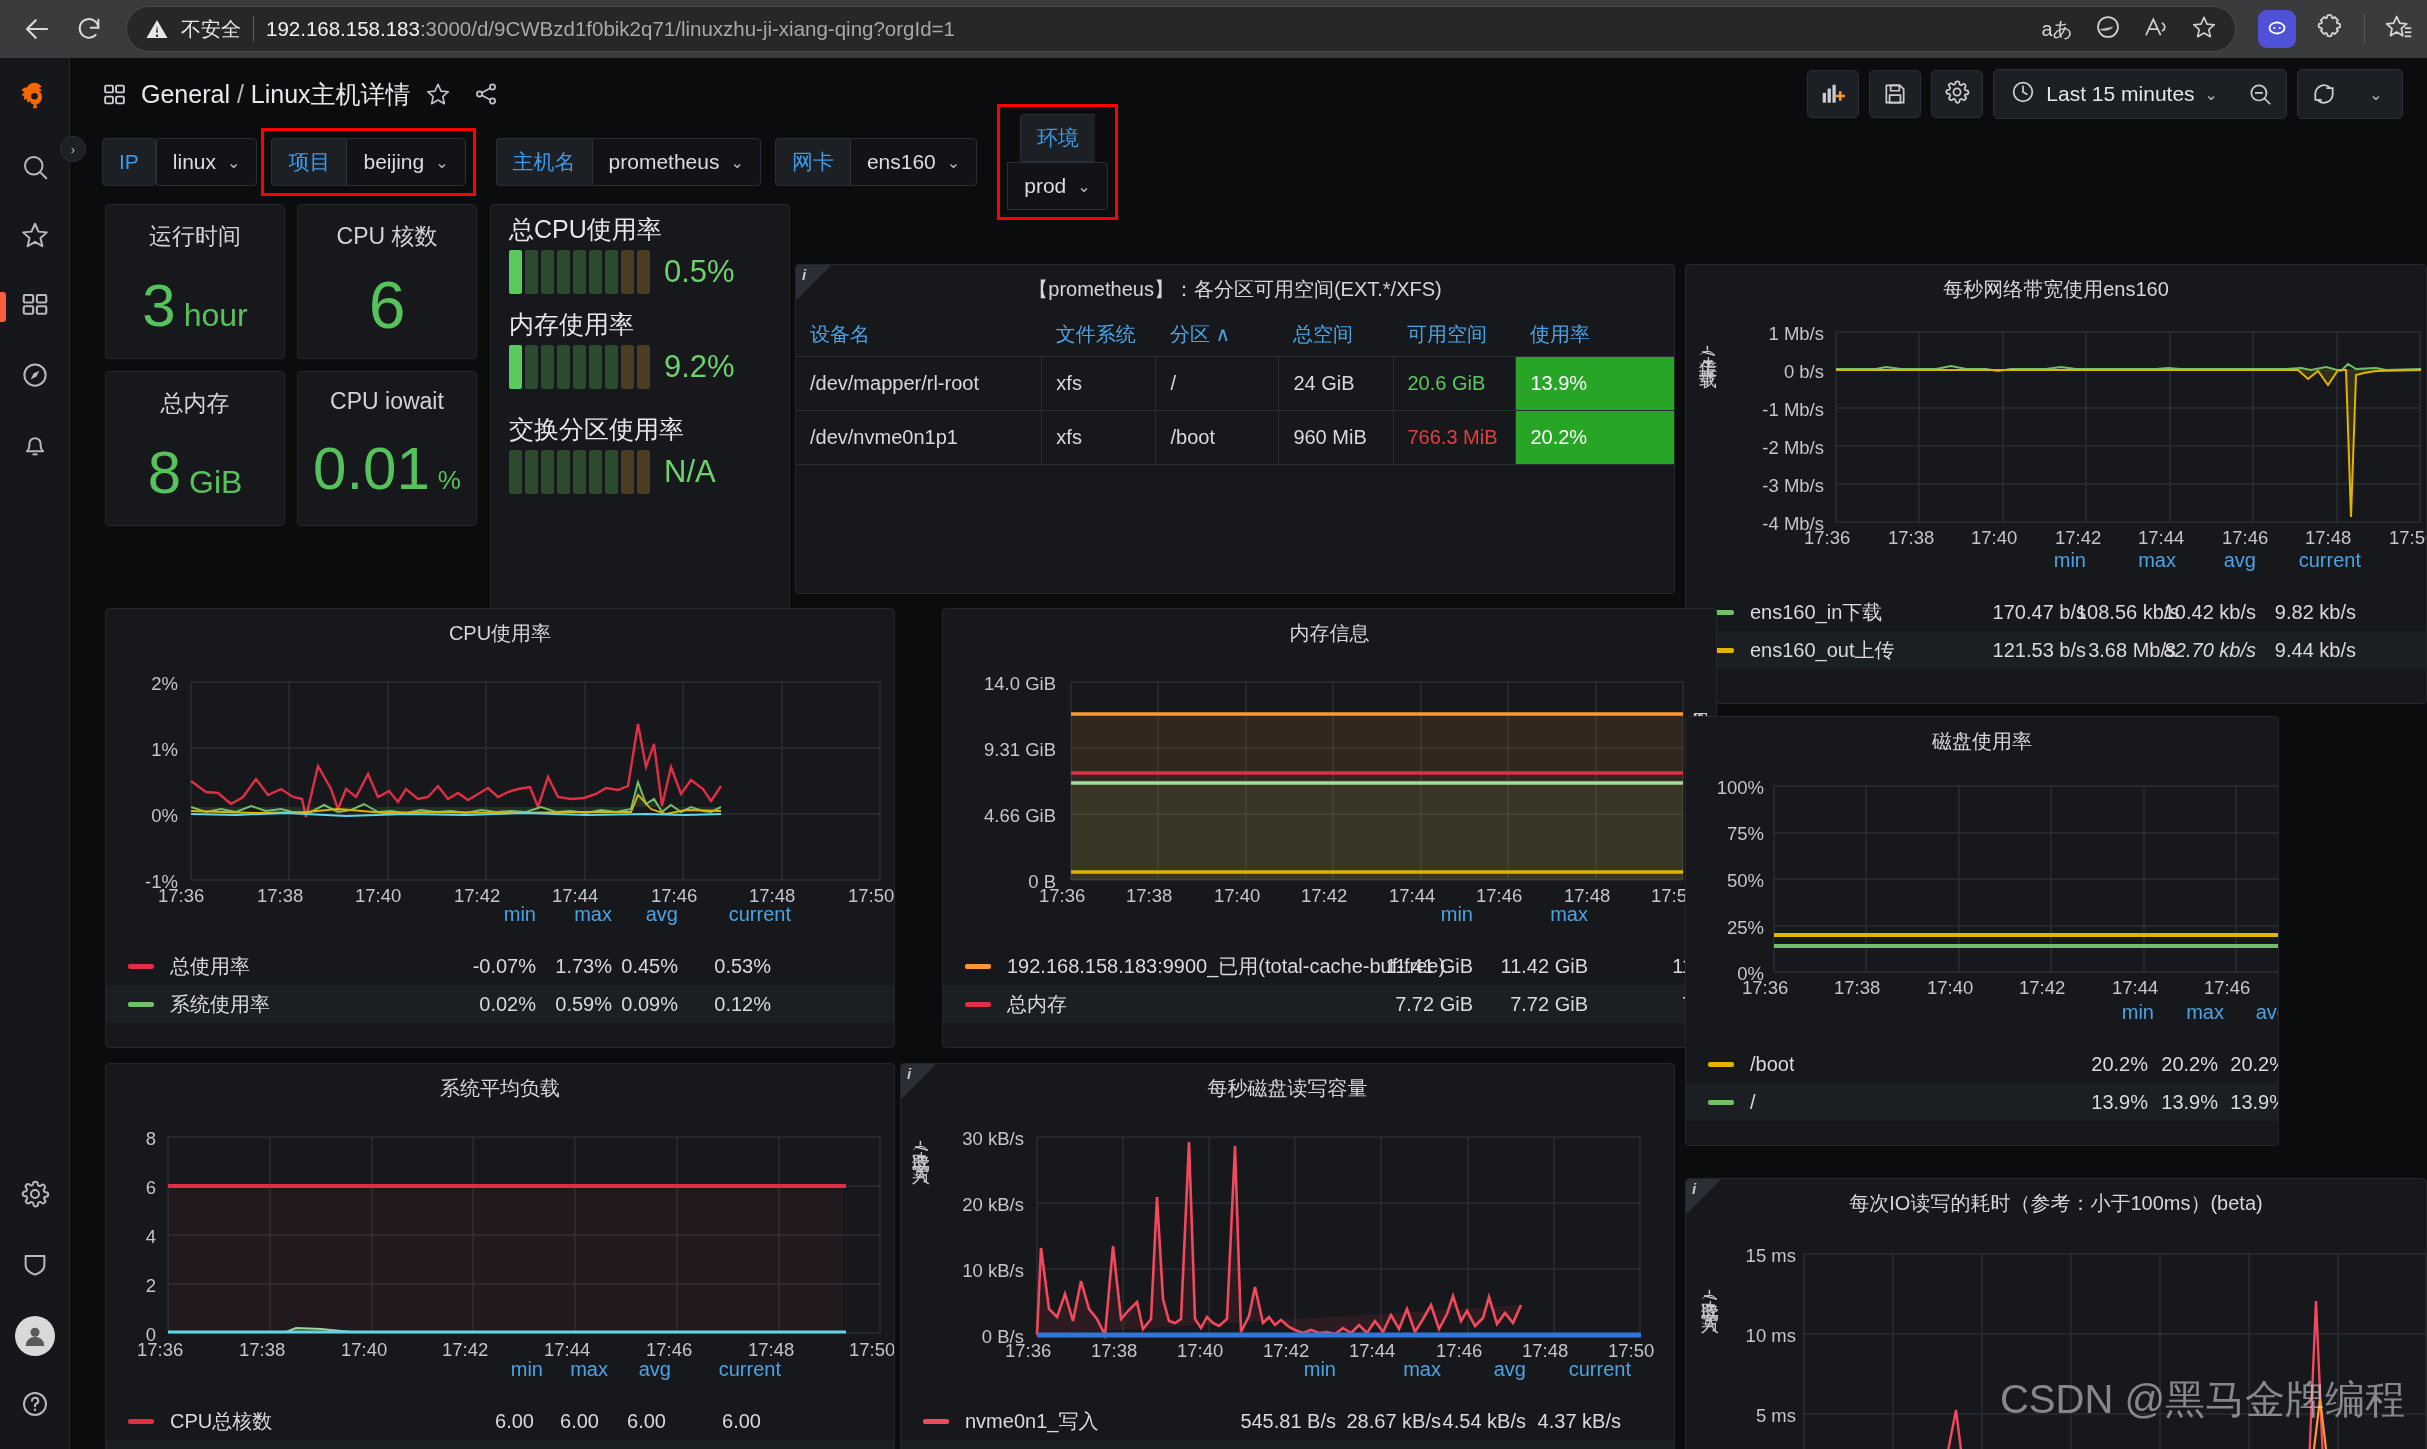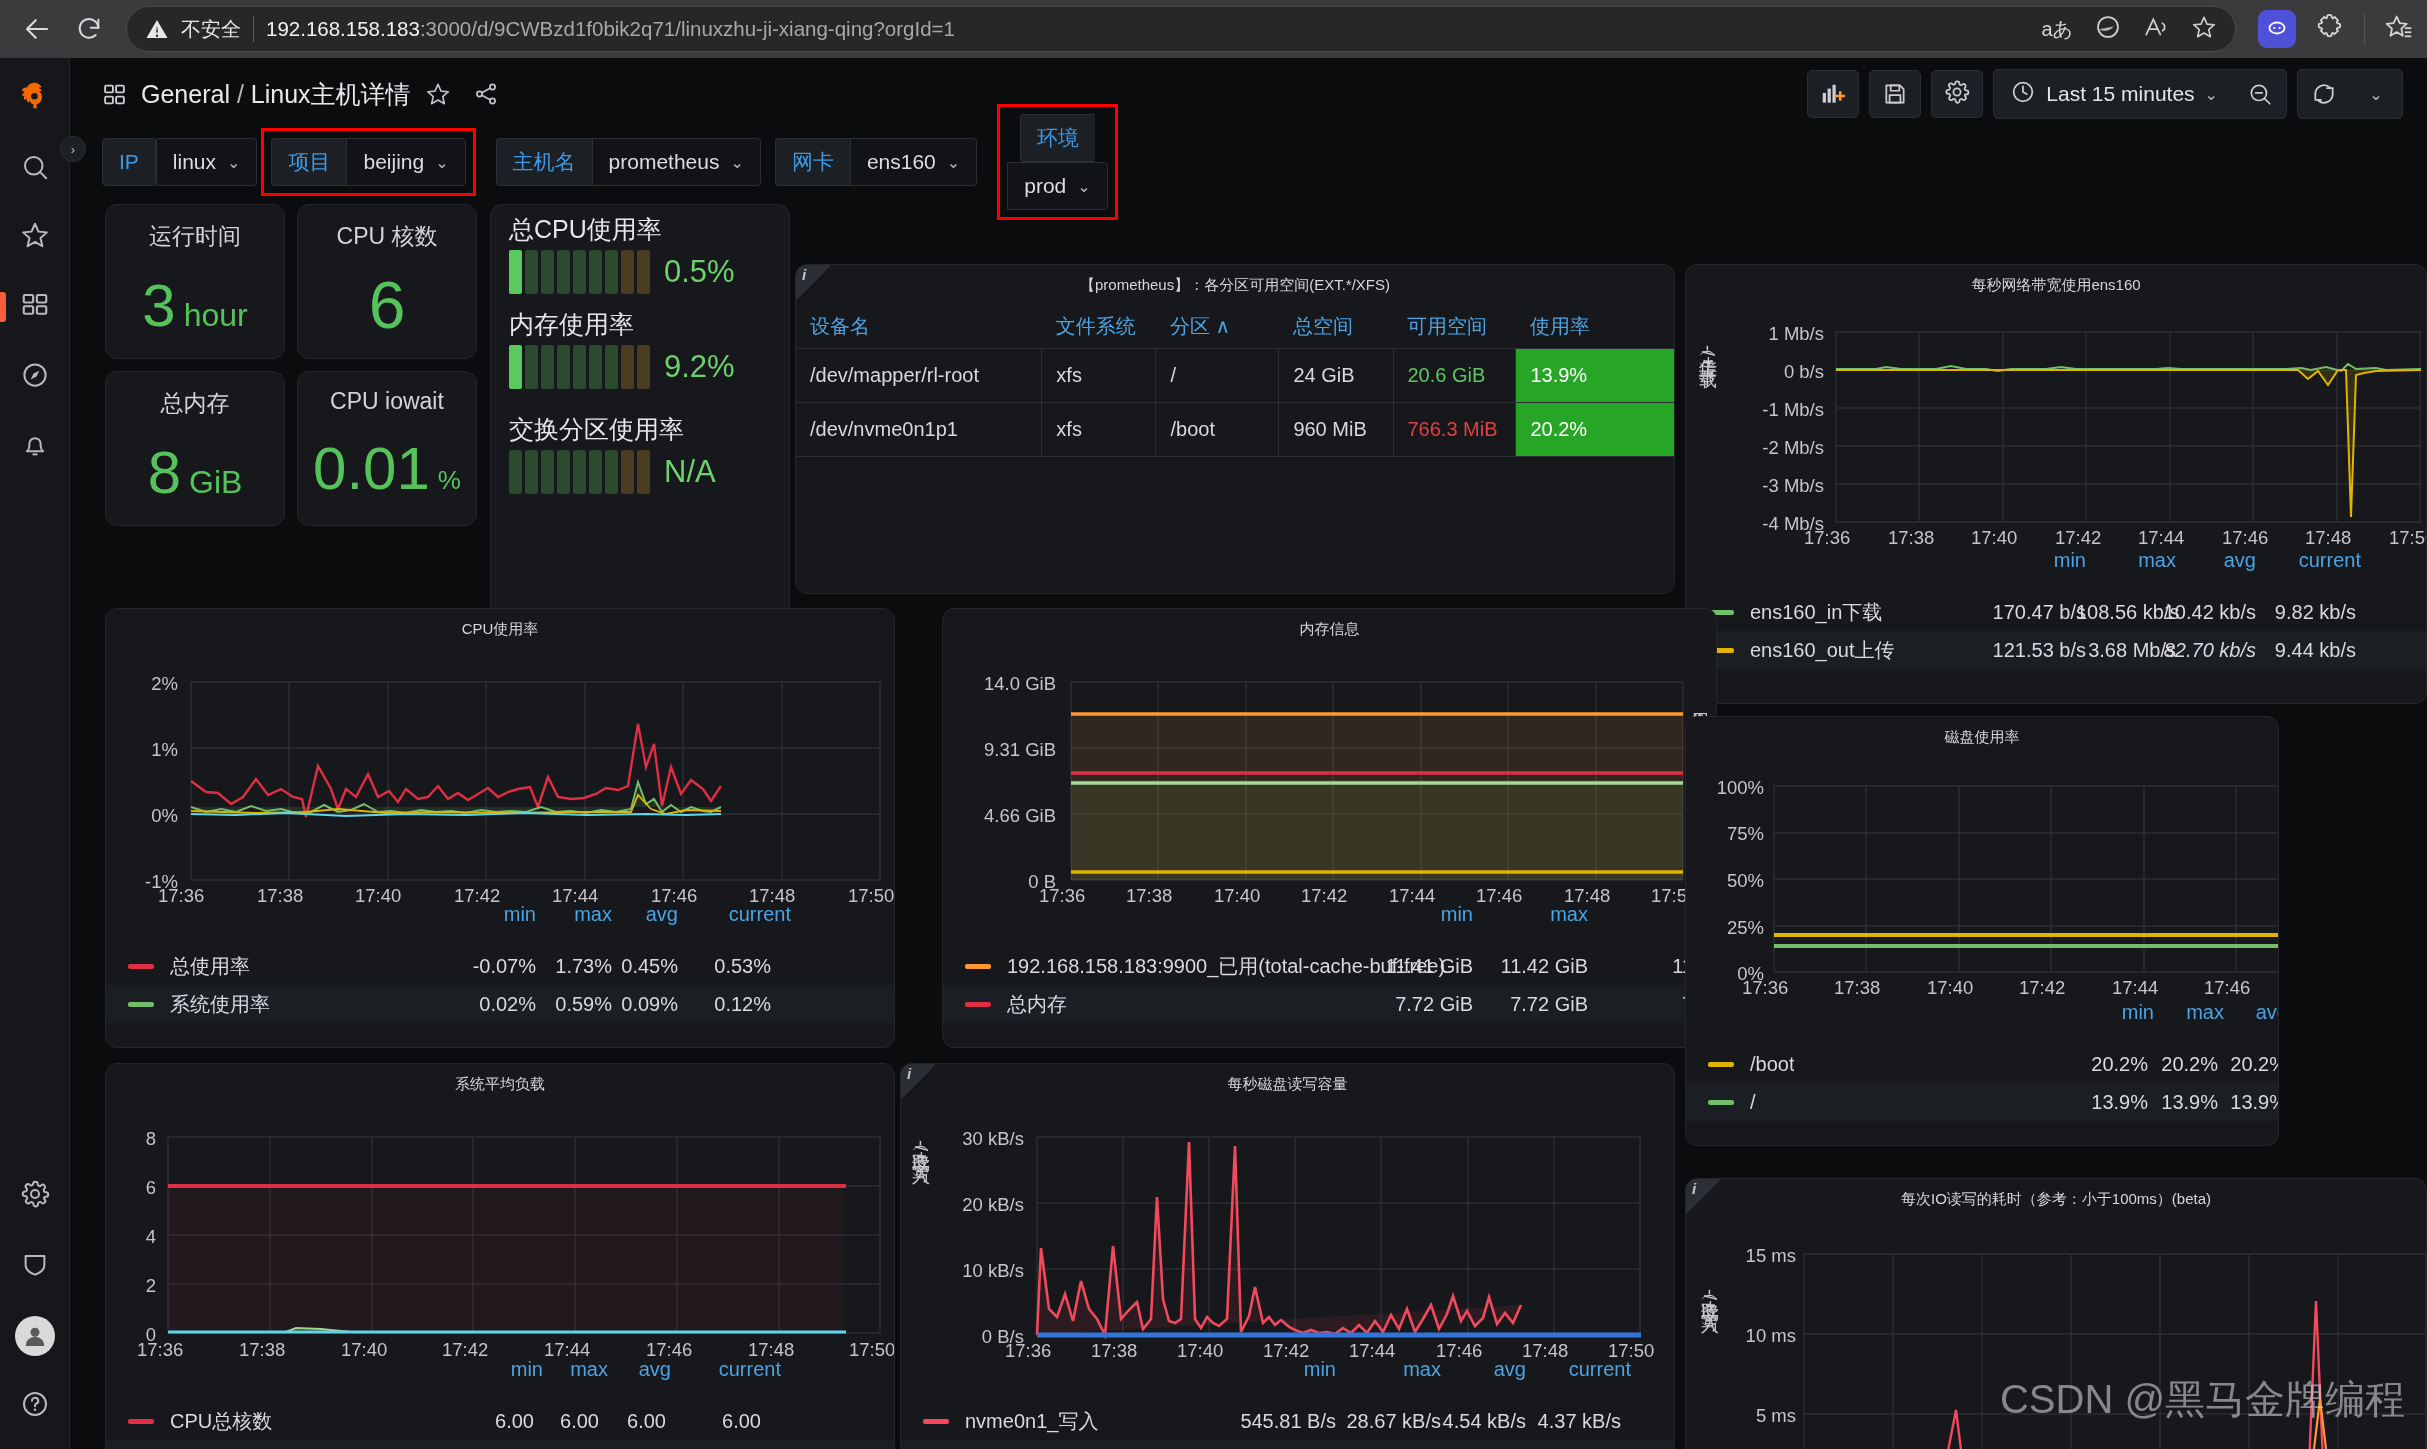--- a/index.html
+++ b/index.html
@@ -106,25 +106,25 @@
   }
   .var-val {
     height: 48px; padding: 0 16px; background: #111317;
     border: 1px solid #2a2e35; border-radius: 0 4px 4px 0;
     display: flex; align-items: center; gap: 11px; color: #dcdce2; font-size: 21px; white-space: nowrap;
   }
   .var-group.single .var-lbl { border-right: 1px solid #2a2e35; border-radius: 4px; }
 
   
   .panel {
-    position: absolute; background: #16181c; border: 1px solid #24262b; border-radius: 12px;
+    position: absolute; background: #16181c; border: 1px solid #24262b; border-radius: 4px;
     overflow: hidden;
   }
   .p-title {
-    text-align: center; color: #d6d6dc; font-size: 15px; padding-top: 11px; font-weight: 500;
+    text-align: center; color: #d6d6dc; font-size: 20px; padding-top: 11px; font-weight: 500;
     white-space: nowrap; overflow: hidden;
   }
   .info-corner {
     position: absolute; left: 0; top: 0; width: 34px; height: 34px;
     background: linear-gradient(135deg, #2b2e34 0 52%, transparent 52%);
     color: #c6c6cc; font-size: 15px; font-style: italic; font-weight: bold;
     padding-left: 6px; padding-top: 1px;
   }
 
   

